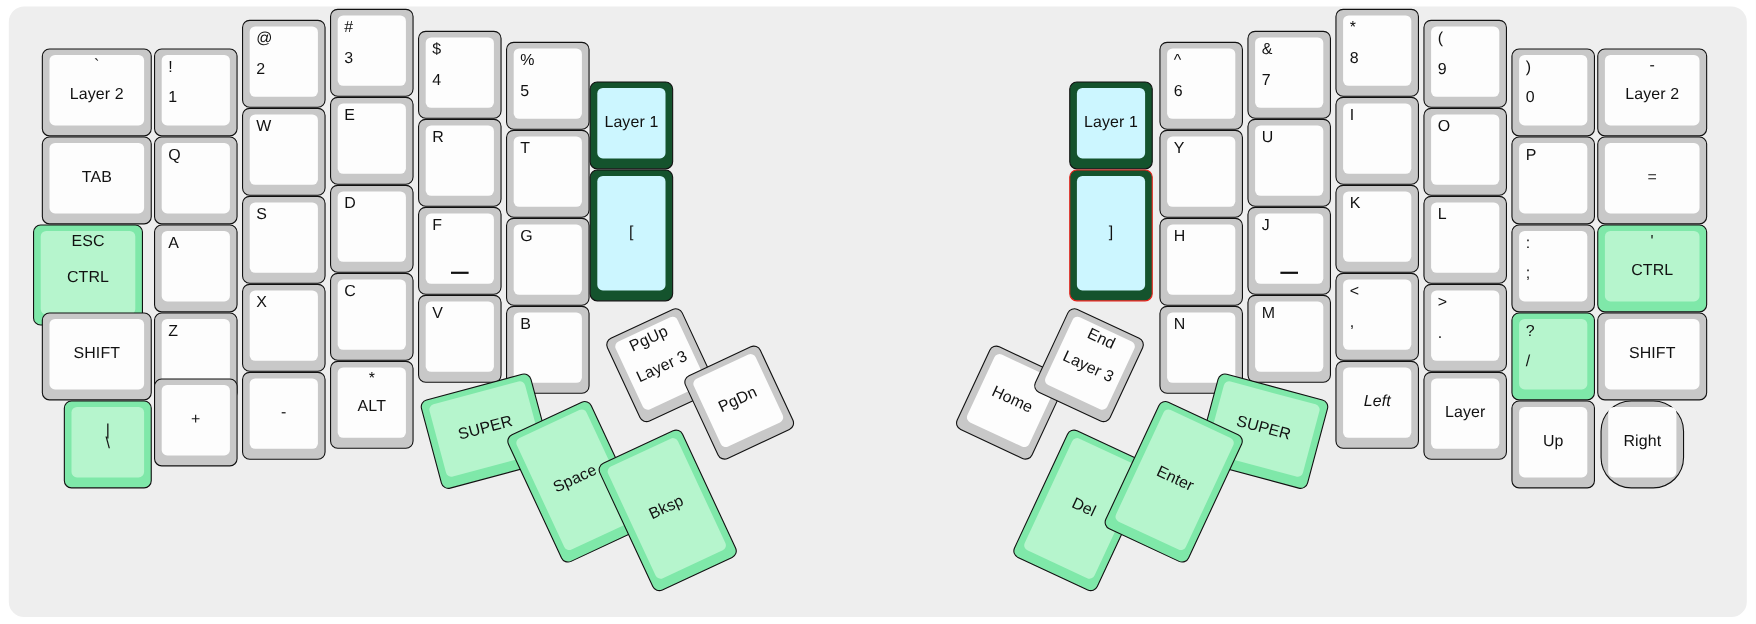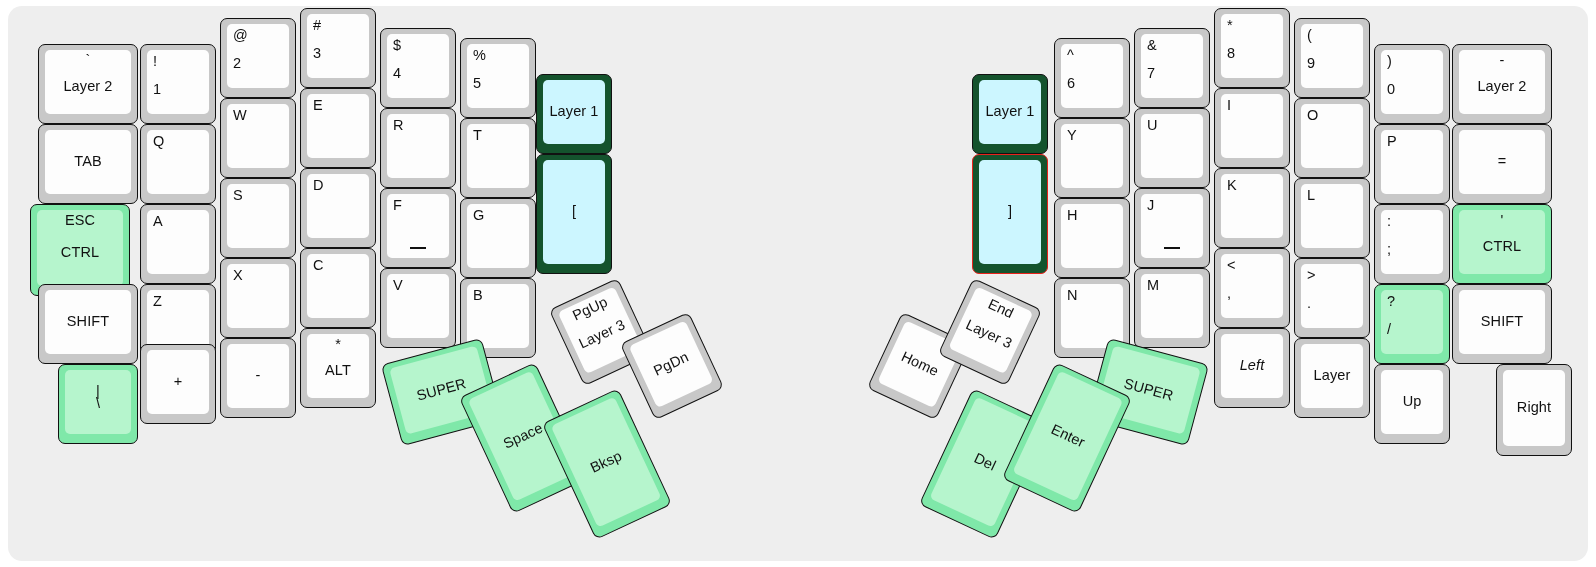--- a/index.html
+++ b/index.html
@@ -415,21 +415,21 @@
         <div class="key" style="left: 1286px; top: 332px; width: 76px; height: 80px;">
           <span class="top">
             <span class="lg ctr">Layer</span>
           </span>
         </div>
         <div class="key" style="left: 1366px; top: 358px; width: 76px; height: 80px;">
           <span class="top">
             <span class="lg ctr">Up</span>
           </span>
         </div>
-        <div class="key" style="left: 1488px; top: 358px; width: 76px; height: 92px;">
+        <div class="key" style="left: 1447px; top: 358px; width: 76px; height: 80px; border-radius: 28px;">
           <span class="top">
             <span class="lg ctr">Right</span>
           </span>
         </div>
         <div class="key green" style="left: 1088px; top: 344px; width: 104px; height: 84px; transform: rotate(15deg);">
           <span class="top">
             <span class="lg ctr">SUPER</span>
           </span>
         </div>
         <div class="key" style="left: 873px; top: 318px; width: 76px; height: 84px; transform: rotate(25deg);">

